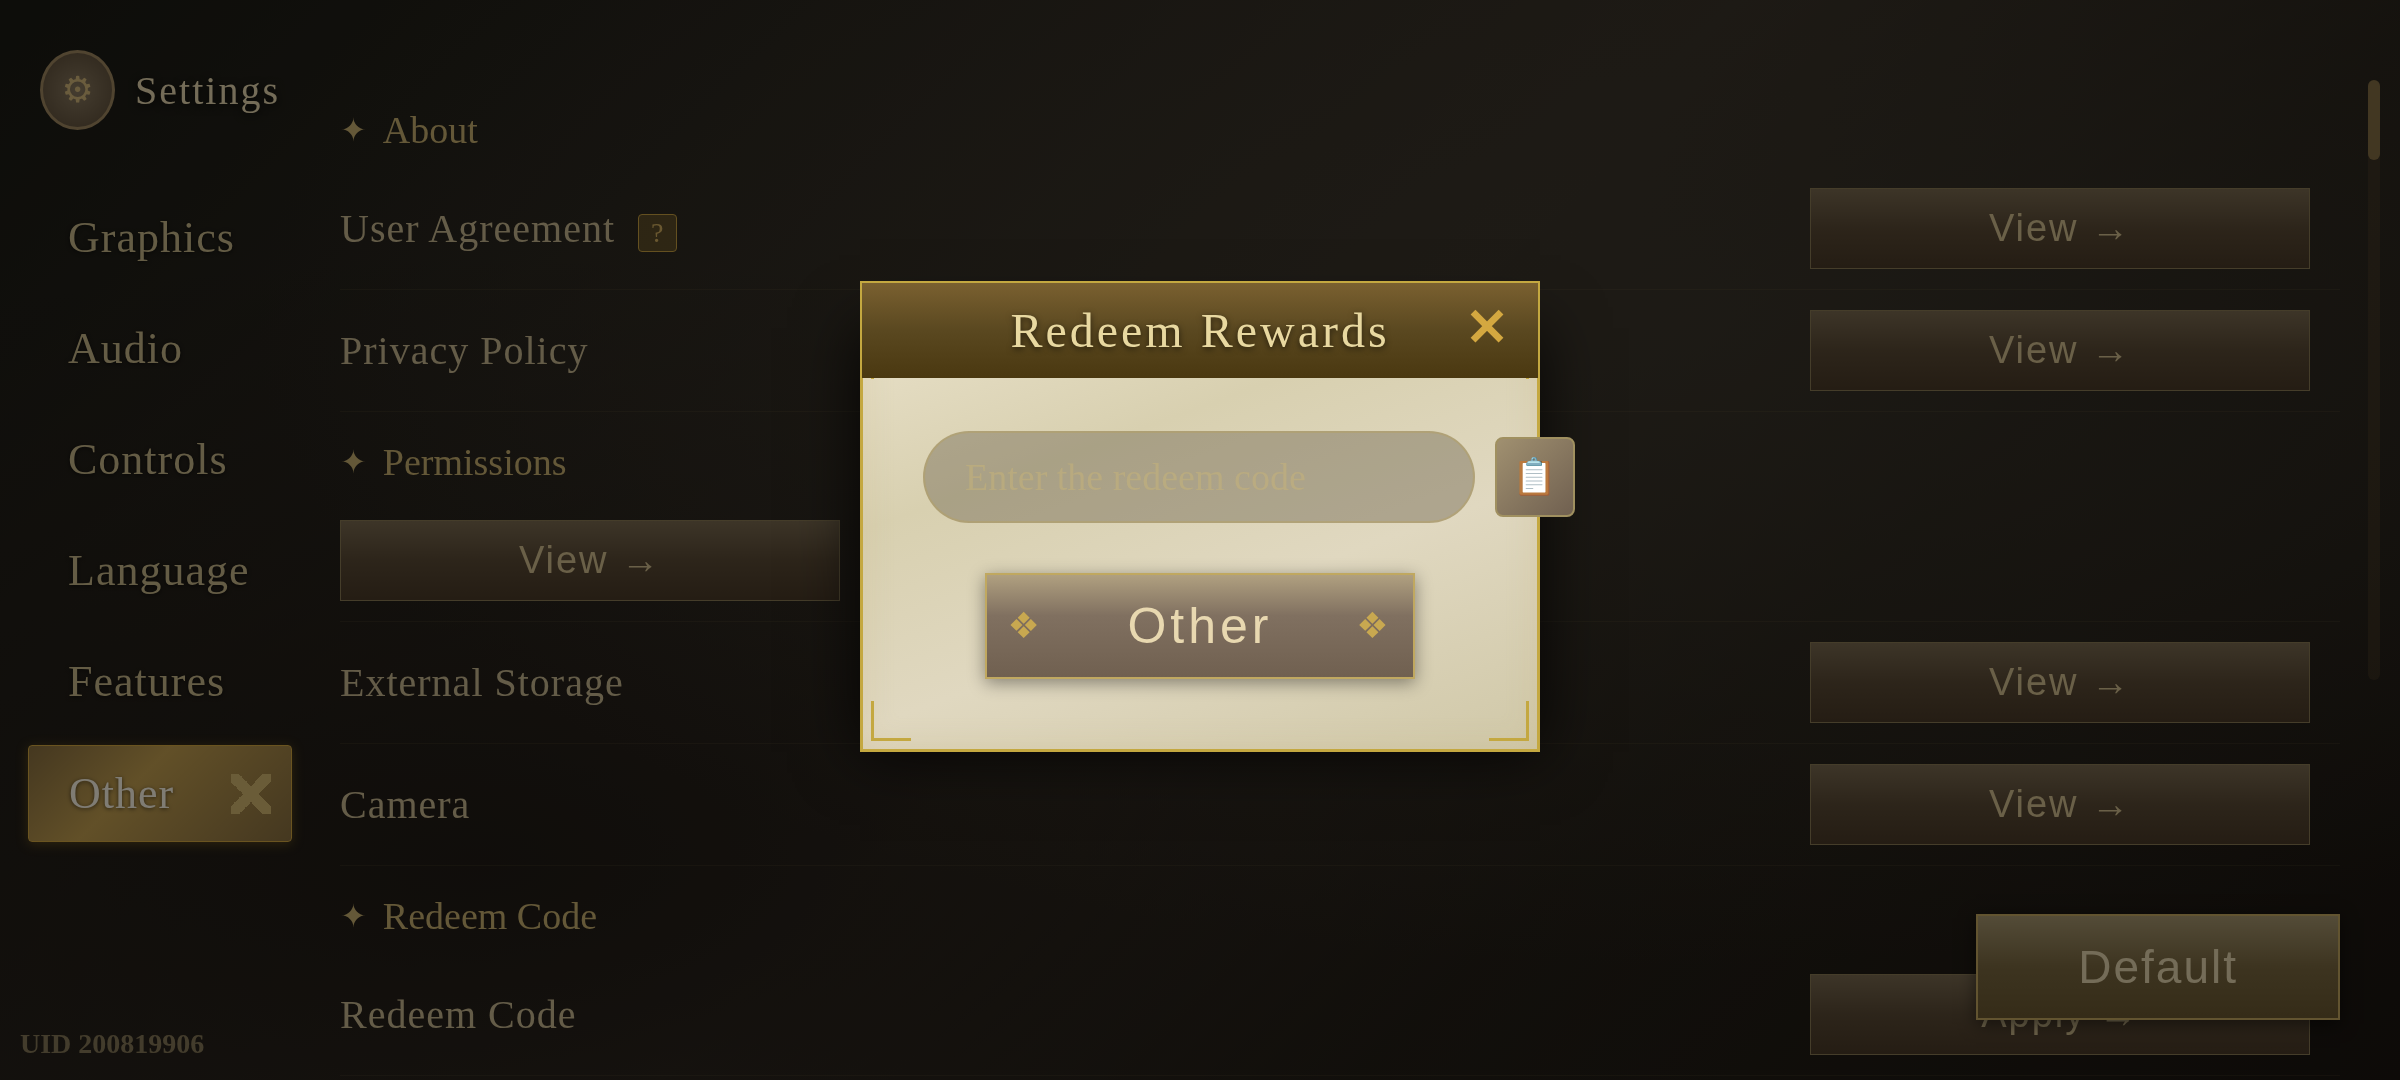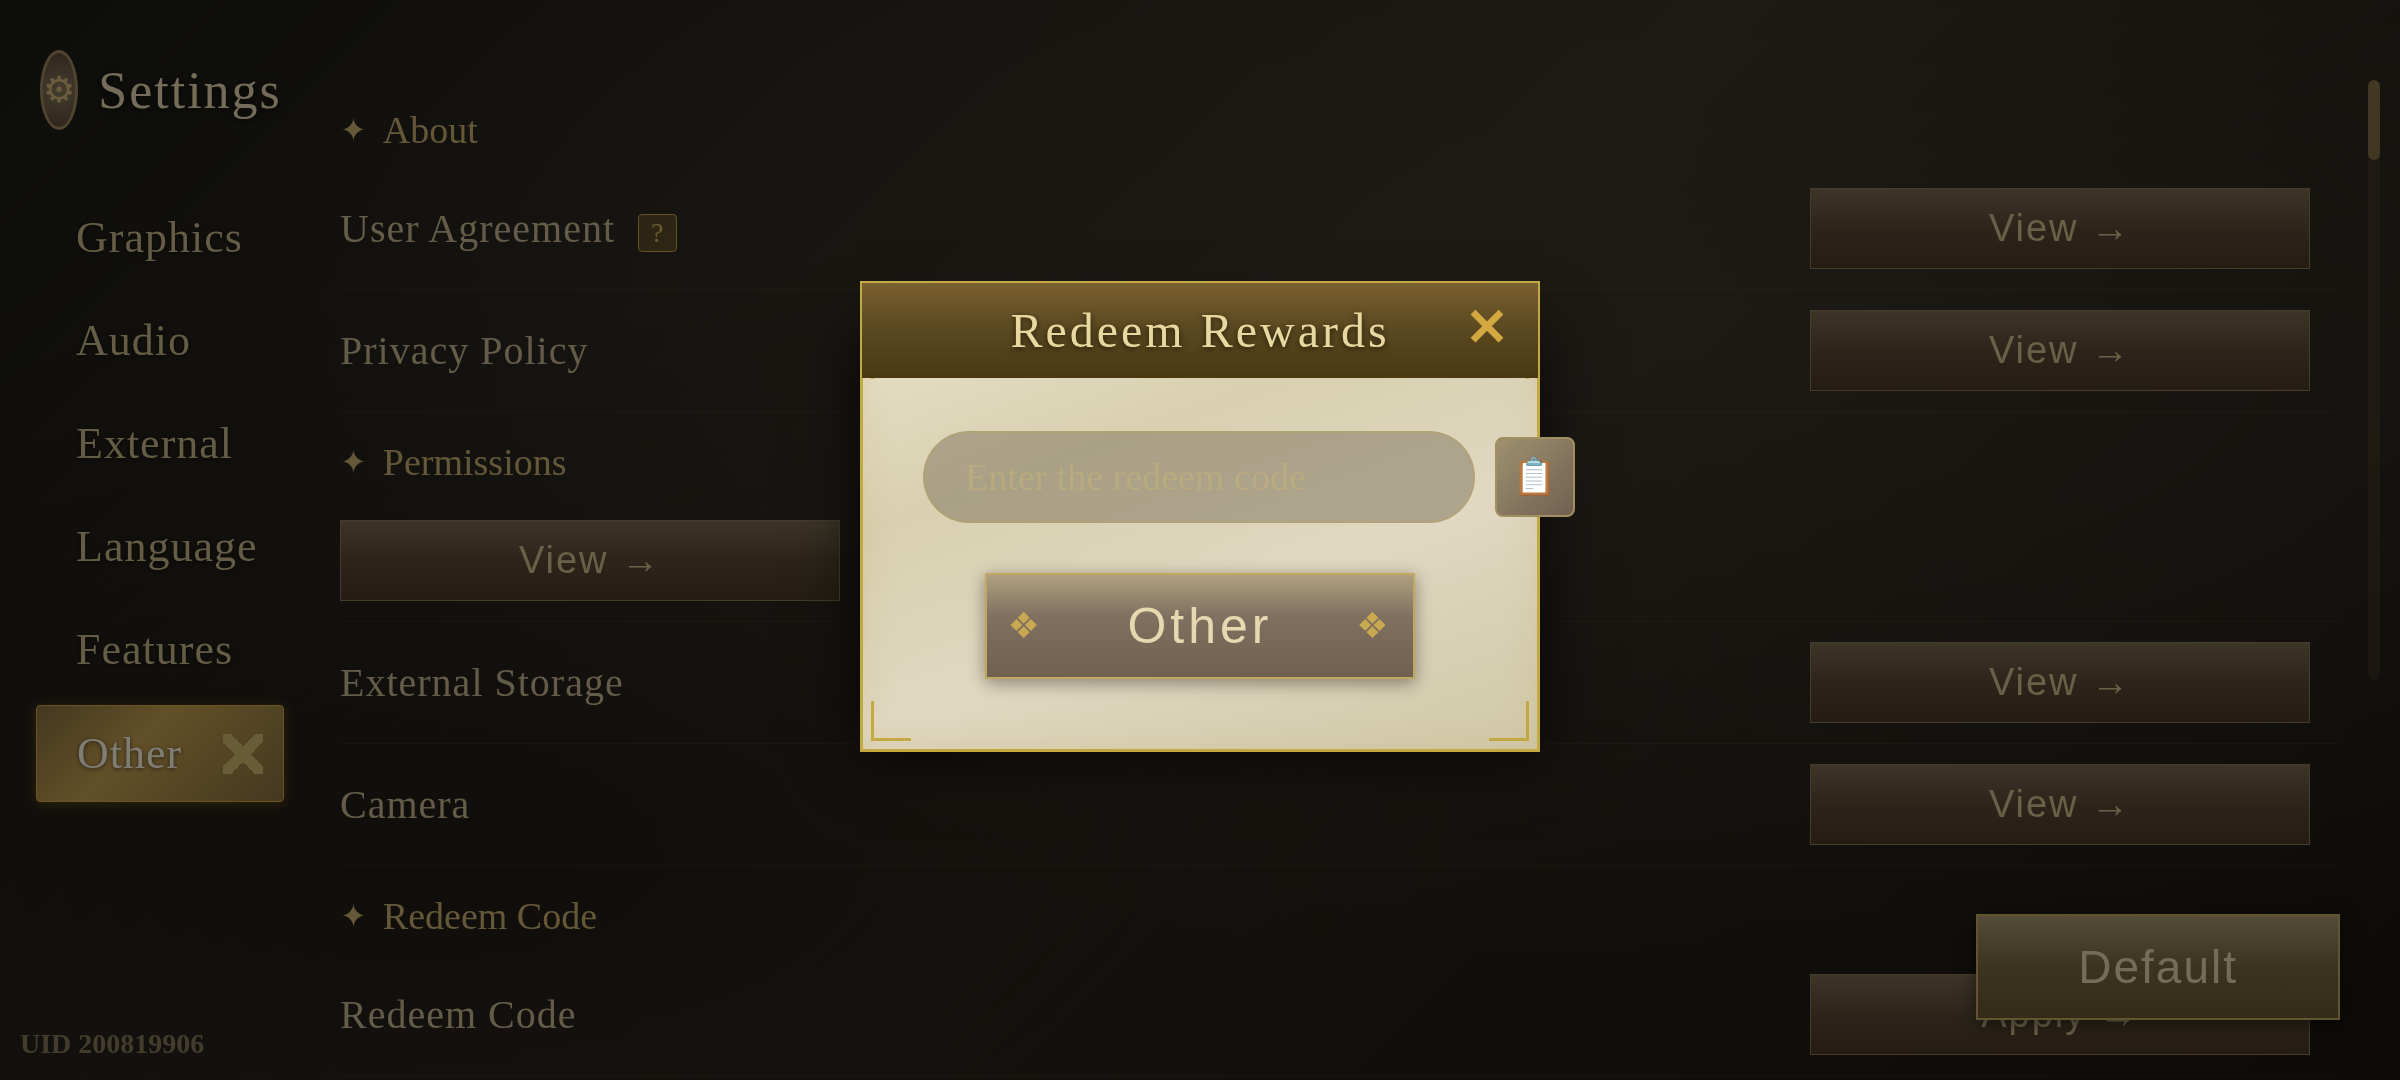--- a/index.html
+++ b/index.html
@@ -49,32 +49,32 @@
       border-radius: 50%;
       border: 3px solid #a08860;
       display: flex;
       align-items: center;
       justify-content: center;
       font-size: 36px;
       color: #d4b87a;
     }
 
     .settings-title {
-      font-size: 52px;
+      font-size: 40px;
       color: #e8d8b0;
       font-weight: normal;
       letter-spacing: 2px;
       text-shadow: 0 2px 8px rgba(0,0,0,0.8);
     }
 
     .sidebar-nav {
       display: flex;
       flex-direction: column;
-      gap: 8px;
-      padding: 0 36px;
+      gap: 16px;
+      padding: 0 28px;
       margin-top: 20px;
     }
 
     .sidebar-item {
       padding: 22px 40px;
       font-size: 44px;
       color: #c8b88a;
       cursor: pointer;
       border-radius: 4px;
       transition: all 0.2s;
@@ -379,21 +379,21 @@
 
 <div class="sidebar">
   <div class="settings-header">
     <div class="settings-icon">⚙</div>
     <div class="settings-title">Settings</div>
   </div>
 
   <nav class="sidebar-nav">
     <div class="sidebar-item">Graphics</div>
     <div class="sidebar-item">Audio</div>
-    <div class="sidebar-item">External</div>
+    <div class="sidebar-item">Controls</div>
     <div class="sidebar-item">Language</div>
     <div class="sidebar-item">Features</div>
     <div class="sidebar-item active">Other</div>
   </nav>
 </div>
 
 <div class="main-content">
   <div class="settings-list">
 
     <div class="settings-section-header">

